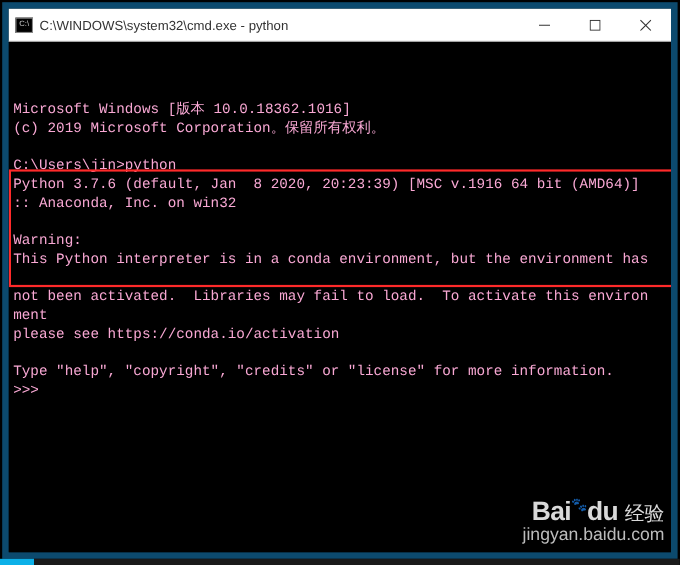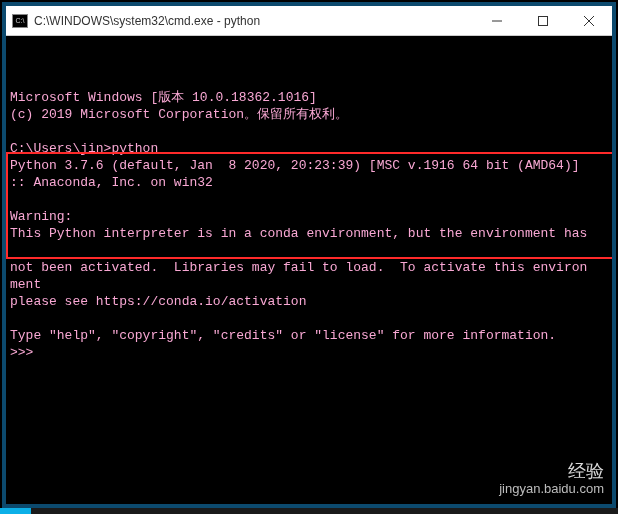--- a/index.html
+++ b/index.html
@@ -10,21 +10,21 @@
       font-family: Consolas, 'Courier New', monospace;
       font-size: 12px;
       overflow: hidden;
       position: relative;
     }
     .window {
       width: 614px;
       height: 506px;
       margin: 2px;
       background: #000;
-      border: 4px solid #0c4a6e;
+      border: 6px solid #0c4a6e;
       display: flex;
       flex-direction: column;
     }
     .titlebar {
       height: 30px;
       background: #fff;
       display: flex;
       align-items: center;
       padding: 0 0 0 6px;
       border-bottom: 1px solid #ccc;
@@ -94,21 +94,21 @@
       font-size: 24px;
       font-weight: bold;
       display: flex;
       align-items: baseline;
       justify-content: flex-end;
       gap: 2px;
     }
     .wm-brand { letter-spacing: -0.5px; }
     .wm-paw { font-size: 12px; display: inline-block; transform: translateY(-10px); }
     .wm-cn { font-size: 18px; font-weight: normal; margin-left: 4px; }
-    .wm-url { font-size: 13px; color: #ddd; margin-top: -2px; }
+    .wm-url { font-size: 16px; color: #ddd; margin-top: -2px; }
     .taskbar-edge {
       position: absolute;
       bottom: 0;
       left: 0;
       width: 100%;
       height: 6px;
       background: linear-gradient(to right, #0cb0e8 0%, #0cb0e8 5%, #1a1a1a 5%, #1a1a1a 100%);
     }
   </style>
 </head>
@@ -137,18 +137,19 @@
       </div>
     </div>
   </div>
   <div class="terminal" id="terminal-body">
     <div class="highlight-box" id="hl-box" style="top: 116px; left: 0px; width: 610px; height: 107px;"></div>
   <span class="term-line">Microsoft Windows [版本 10.0.18362.1016]</span><span class="term-line">(c) 2019 Microsoft Corporation。保留所有权利。</span><span class="term-line">&nbsp;</span><span class="term-line">C:\Users\jin&gt;python</span><span class="term-line">Python 3.7.6 (default, Jan  8 2020, 20:23:39) [MSC v.1916 64 bit (AMD64)]</span><span class="term-line">:: Anaconda, Inc. on win32</span><span class="term-line">&nbsp;</span><span class="term-line">Warning:</span><span class="term-line">This Python interpreter is in a conda environment, but the environment has</span><span class="term-line">&nbsp;</span><span class="term-line">not been activated.  Libraries may fail to load.  To activate this environ</span><span class="term-line">ment</span><span class="term-line">please see https://conda.io/activation</span><span class="term-line">&nbsp;</span><span class="term-line">Type "help", "copyright", "credits" or "license" for more information.</span><span class="term-line">&gt;&gt;&gt;</span></div>
 </div>
 
 <div class="watermark">
   <div class="wm-main">
+    <span class="wm-brand"><span>Bai</span><span class="wm-paw">🐾</span><span>du</span></span>
     <span class="wm-cn">经验</span>
   </div>
   <div class="wm-url">jingyan.baidu.com</div>
 </div>
 
 <div class="taskbar-edge"></div>
 
 </body></html>

